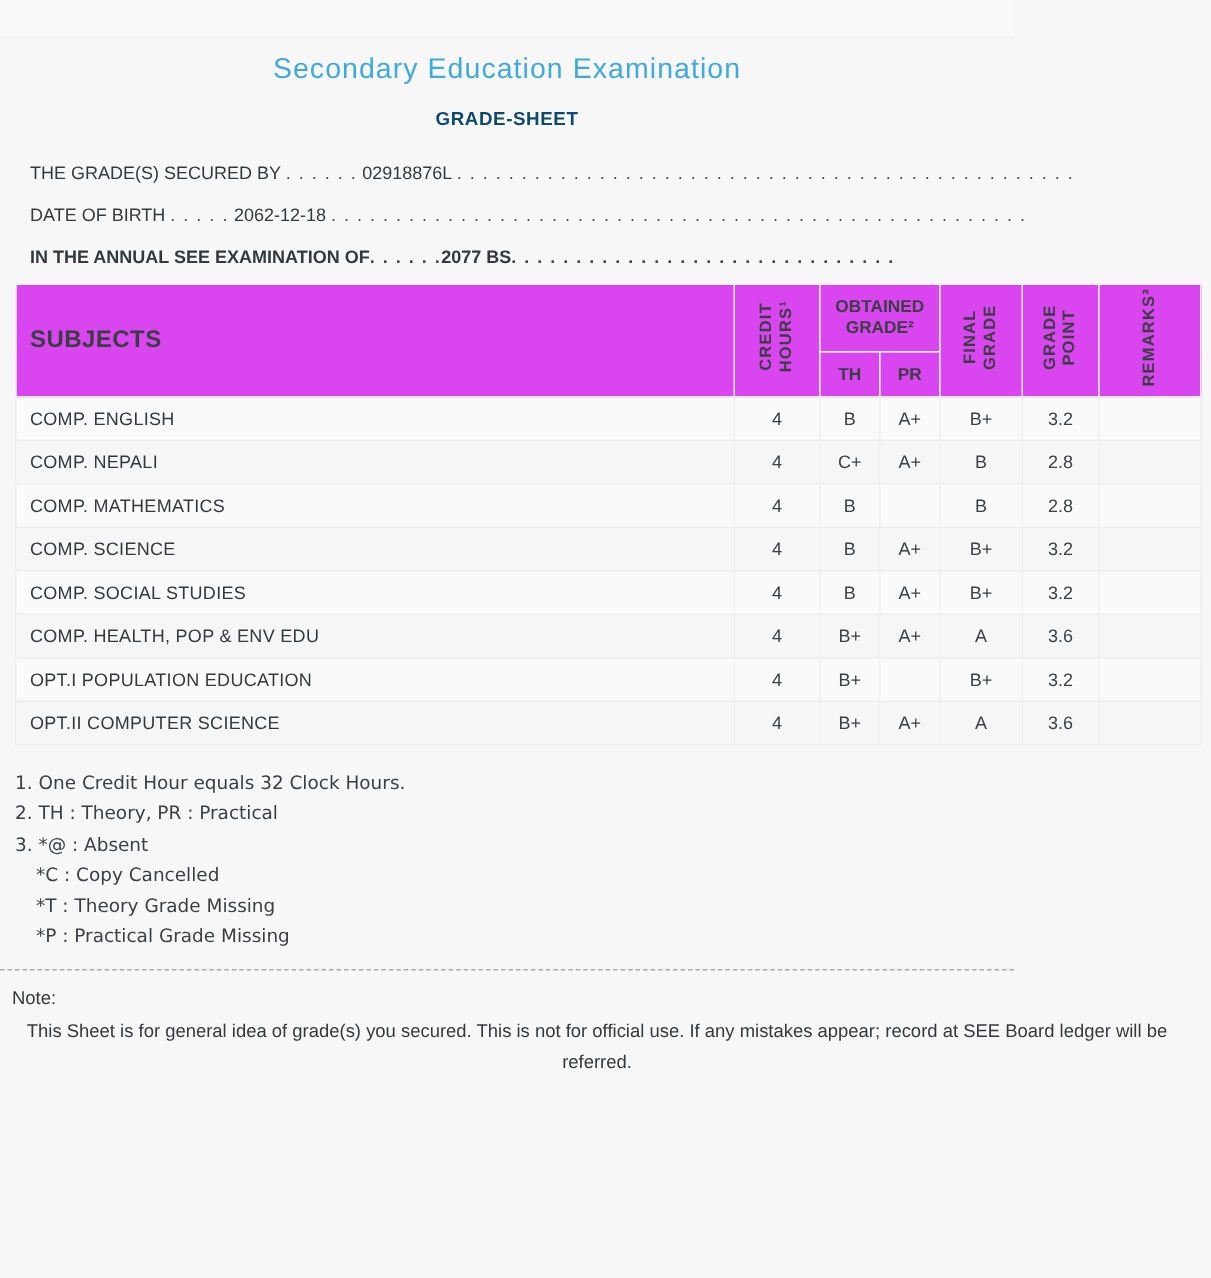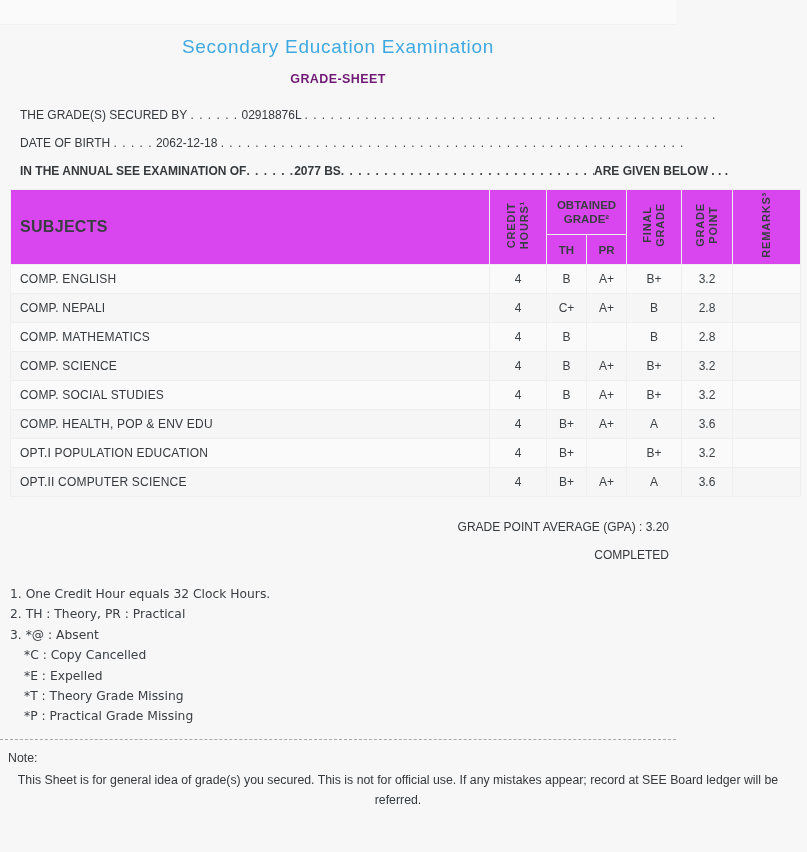--- a/index.html
+++ b/index.html
@@ -4,21 +4,21 @@
 <style>
   * { margin:0; padding:0; box-sizing:border-box; }
   html,body { width:807px; height:852px; overflow:hidden; }
   body { background:#f7f7f7; font-family:"Liberation Sans", sans-serif; color:#3e4347; }
   .page { width:676px; height:852px; position:relative; background:#f7f7f7; }
   .top-band { height:25px; background:#fafafa; border-bottom:1px solid #f1f1f1; }
 
   
   .doc-header { text-align:center; margin-top:10px; }
   .title { font-size:19px; font-weight:normal; letter-spacing:0.7px; color:#3fa9e1; line-height:24px; }
-  .subtitle { font-size:12.5px; font-weight:bold; letter-spacing:0.4px; color:#701a75; margin-top:12px; line-height:16px; }
+  .subtitle { font-size:12.5px; font-weight:bold; letter-spacing:0.4px; color:#0c4a6e; margin-top:12px; line-height:16px; }
 
   
   .info-lines { margin:14px 0 0 20px; font-size:12px; color:#35393d; }
   .info-line { height:28px; line-height:28px; white-space:nowrap; overflow:hidden; width:710px; }
   .info-line.flexline { display:flex; width:708px;font-weight:bold; }
   .dots { letter-spacing:1px; color:#44484c; }
   .midfill { flex:1 1 auto; overflow:hidden; white-space:nowrap; }
   .fixed { flex:0 0 auto; }
 
   
@@ -74,21 +74,20 @@
       <span>DATE OF BIRTH</span>
       <span class="dots">. . . . .</span>
       <span>2062-12-18</span>
       <span class="dots">. . . . . . . . . . . . . . . . . . . . . . . . . . . . . . . . . . . . . . . . . . . . . . . . . . . . . .</span>
     </div>
     <div class="info-line flexline">
       <span class="fixed">IN THE ANNUAL SEE EXAMINATION OF</span>
       <span class="fixed dots">. . . . . .</span>
       <span class="fixed">2077 BS</span>
       <span class="midfill dots">. . . . . . . . . . . . . . . . . . . . . . . . . . . . . .</span>
-      <span class="fixed">ARE GIVEN BELOW . . .</span>
     </div>
   </div>
 
   <table class="grades">
     <colgroup>
       <col style="width:479px">
         <col style="width:57px">
         <col style="width:40px">
         <col style="width:40px">
       <col style="width:55px">
@@ -181,31 +180,26 @@
         <td>4</td>
         <td>B+</td>
         <td>A+</td>
         <td>A</td>
         <td>3.6</td>
         <td></td>
       </tr>
     </tbody>
   </table>
 
-  <div class="summary">
-    <div>GRADE POINT AVERAGE (GPA) : 3.20</div>
-    <div>COMPLETED</div>
-  </div>
 
   <div class="footnotes">
     <div>1. One Credit Hour equals 32 Clock Hours.</div>
     <div>2. TH : Theory, PR : Practical</div>
     <div>3. *@ : Absent</div>
     <div class="indent">*C : Copy Cancelled</div>
-    <div class="indent">*E : Expelled</div>
     <div class="indent">*T : Theory Grade Missing</div>
     <div class="indent">*P : Practical Grade Missing</div>
   </div>
 
   <div class="note-section">
     <div class="note-label">Note:</div>
     <div class="note-body">This Sheet is for general idea of grade(s) you secured. This is not for official use. If any mistakes appear; record at SEE Board ledger will be referred.</div>
   </div>
 </div>
 

